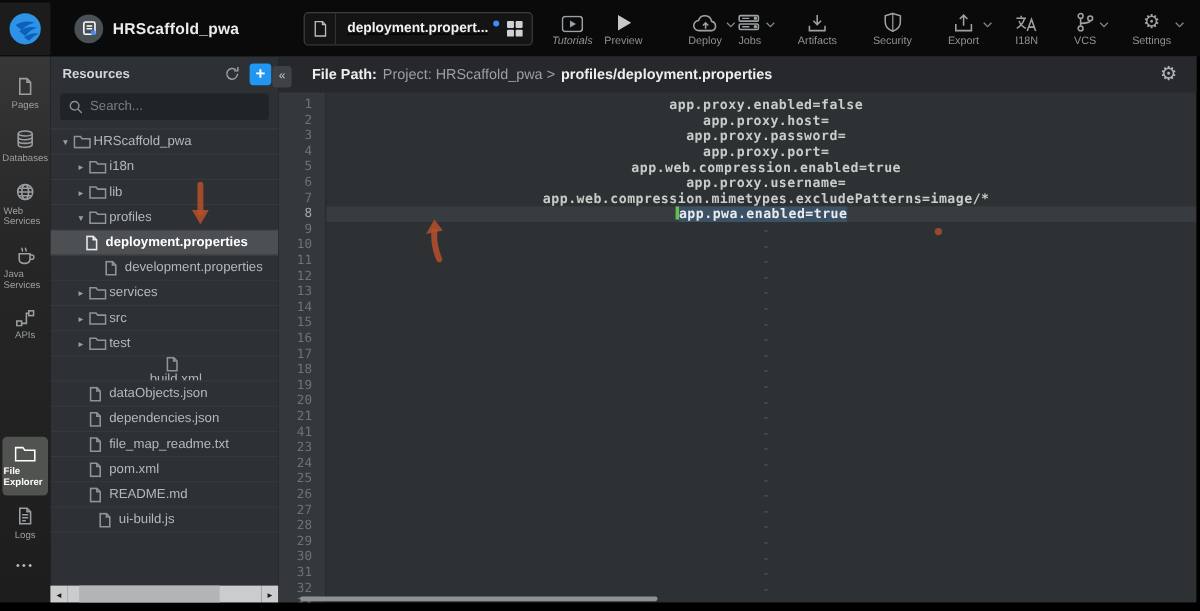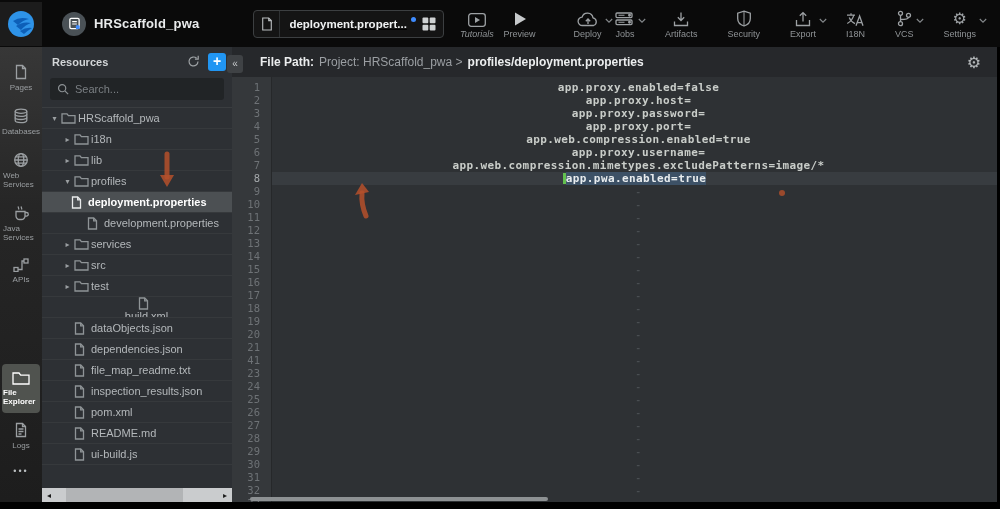--- a/index.html
+++ b/index.html
@@ -494,43 +494,33 @@
             <span class="t-lbl">file_map_readme.txt</span>
           </div>
           <div class="tree-row" style="padding-left: 19px;">
             <span class="caret"></span>
             <span class="t-ico">
               <svg class="ic" width="11" height="13" viewBox="0 0 11 13" fill="none" stroke="currentColor" stroke-width="1.3">
                 <path d="M1.5 1h5.2l2.8 2.8V12h-8z"></path>
                 <path d="M6.7 1v2.8h2.8"></path>
               </svg>
             </span>
-            <span class="t-lbl">inspection_results.json</span>
-          </div>
-          <div class="tree-row" style="padding-left: 19px;">
-            <span class="caret"></span>
-            <span class="t-ico">
-              <svg class="ic" width="11" height="13" viewBox="0 0 11 13" fill="none" stroke="currentColor" stroke-width="1.3">
-                <path d="M1.5 1h5.2l2.8 2.8V12h-8z"></path>
-                <path d="M6.7 1v2.8h2.8"></path>
-              </svg>
-            </span>
             <span class="t-lbl">pom.xml</span>
           </div>
           <div class="tree-row" style="padding-left: 19px;">
             <span class="caret"></span>
             <span class="t-ico">
               <svg class="ic" width="11" height="13" viewBox="0 0 11 13" fill="none" stroke="currentColor" stroke-width="1.3">
                 <path d="M1.5 1h5.2l2.8 2.8V12h-8z"></path>
                 <path d="M6.7 1v2.8h2.8"></path>
               </svg>
             </span>
             <span class="t-lbl">README.md</span>
           </div>
-          <div class="tree-row" style="padding-left: 19px;">
+          <div class="tree-row" style="padding-left: 27px;">
             <span class="caret"></span>
             <span class="t-ico">
               <svg class="ic" width="11" height="13" viewBox="0 0 11 13" fill="none" stroke="currentColor" stroke-width="1.3">
                 <path d="M1.5 1h5.2l2.8 2.8V12h-8z"></path>
                 <path d="M6.7 1v2.8h2.8"></path>
               </svg>
             </span>
             <span class="t-lbl">ui-build.js</span>
           </div>
         </div>

